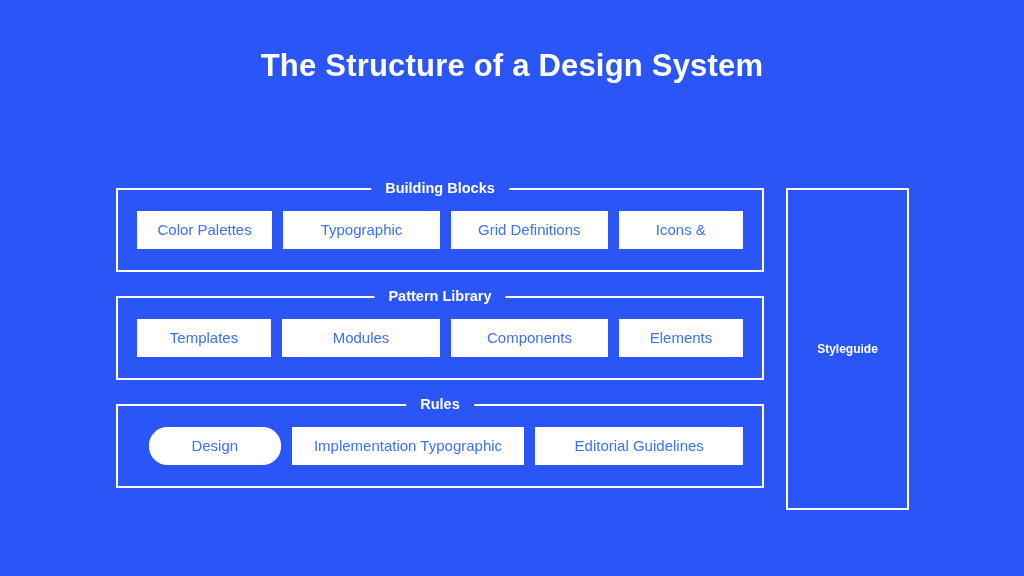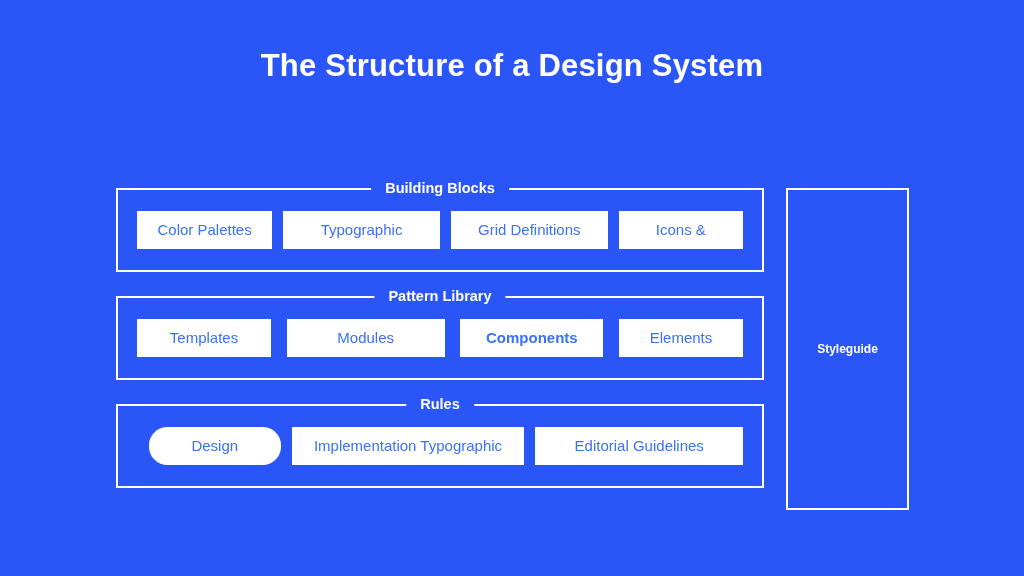--- a/index.html
+++ b/index.html
@@ -62,21 +62,21 @@
     color: #ffffff;
     font-size: 14.5px;
     font-weight: bold;
     line-height: 20px;
     white-space: nowrap;
   }
 
   .chips {
     display: flex;
     align-items: center;
-    justify-content: space-between;
+    justify-content: flex-end;
     gap: 11px;
     padding: 21px 19px;
     box-sizing: border-box;
   }
 
   .chip {
     background: #ffffff;
     border: 1px solid #ffffff;
     box-sizing: border-box;
     height: 38px;
@@ -92,21 +92,21 @@
   }
 
   
   .row-building .chip:nth-child(1) { width: 137px; }
   .row-building .chip:nth-child(2) { width: 159px; }
   .row-building .chip:nth-child(3) { width: 159px; }
   .row-building .chip:nth-child(4) { width: 126px; }
 
   .row-pattern .chip:nth-child(1) { width: 134px; }
   .row-pattern .chip:nth-child(2) { width: 158px; }
-  .row-pattern .chip:nth-child(3) { width: 143px; font-weight: bold; }
+  .row-pattern .chip:nth-child(3) { width: 157px; }
   .row-pattern .chip:nth-child(4) { width: 124px; }
 
   .row-rules .chip:nth-child(1) { width: 134px; border-radius: 18px; }
   .row-rules .chip:nth-child(2) { width: 238px; }
   .row-rules .chip:nth-child(3) { width: 212px; }
 
   
   .styleguide {
     position: absolute;
     left: 786px;

